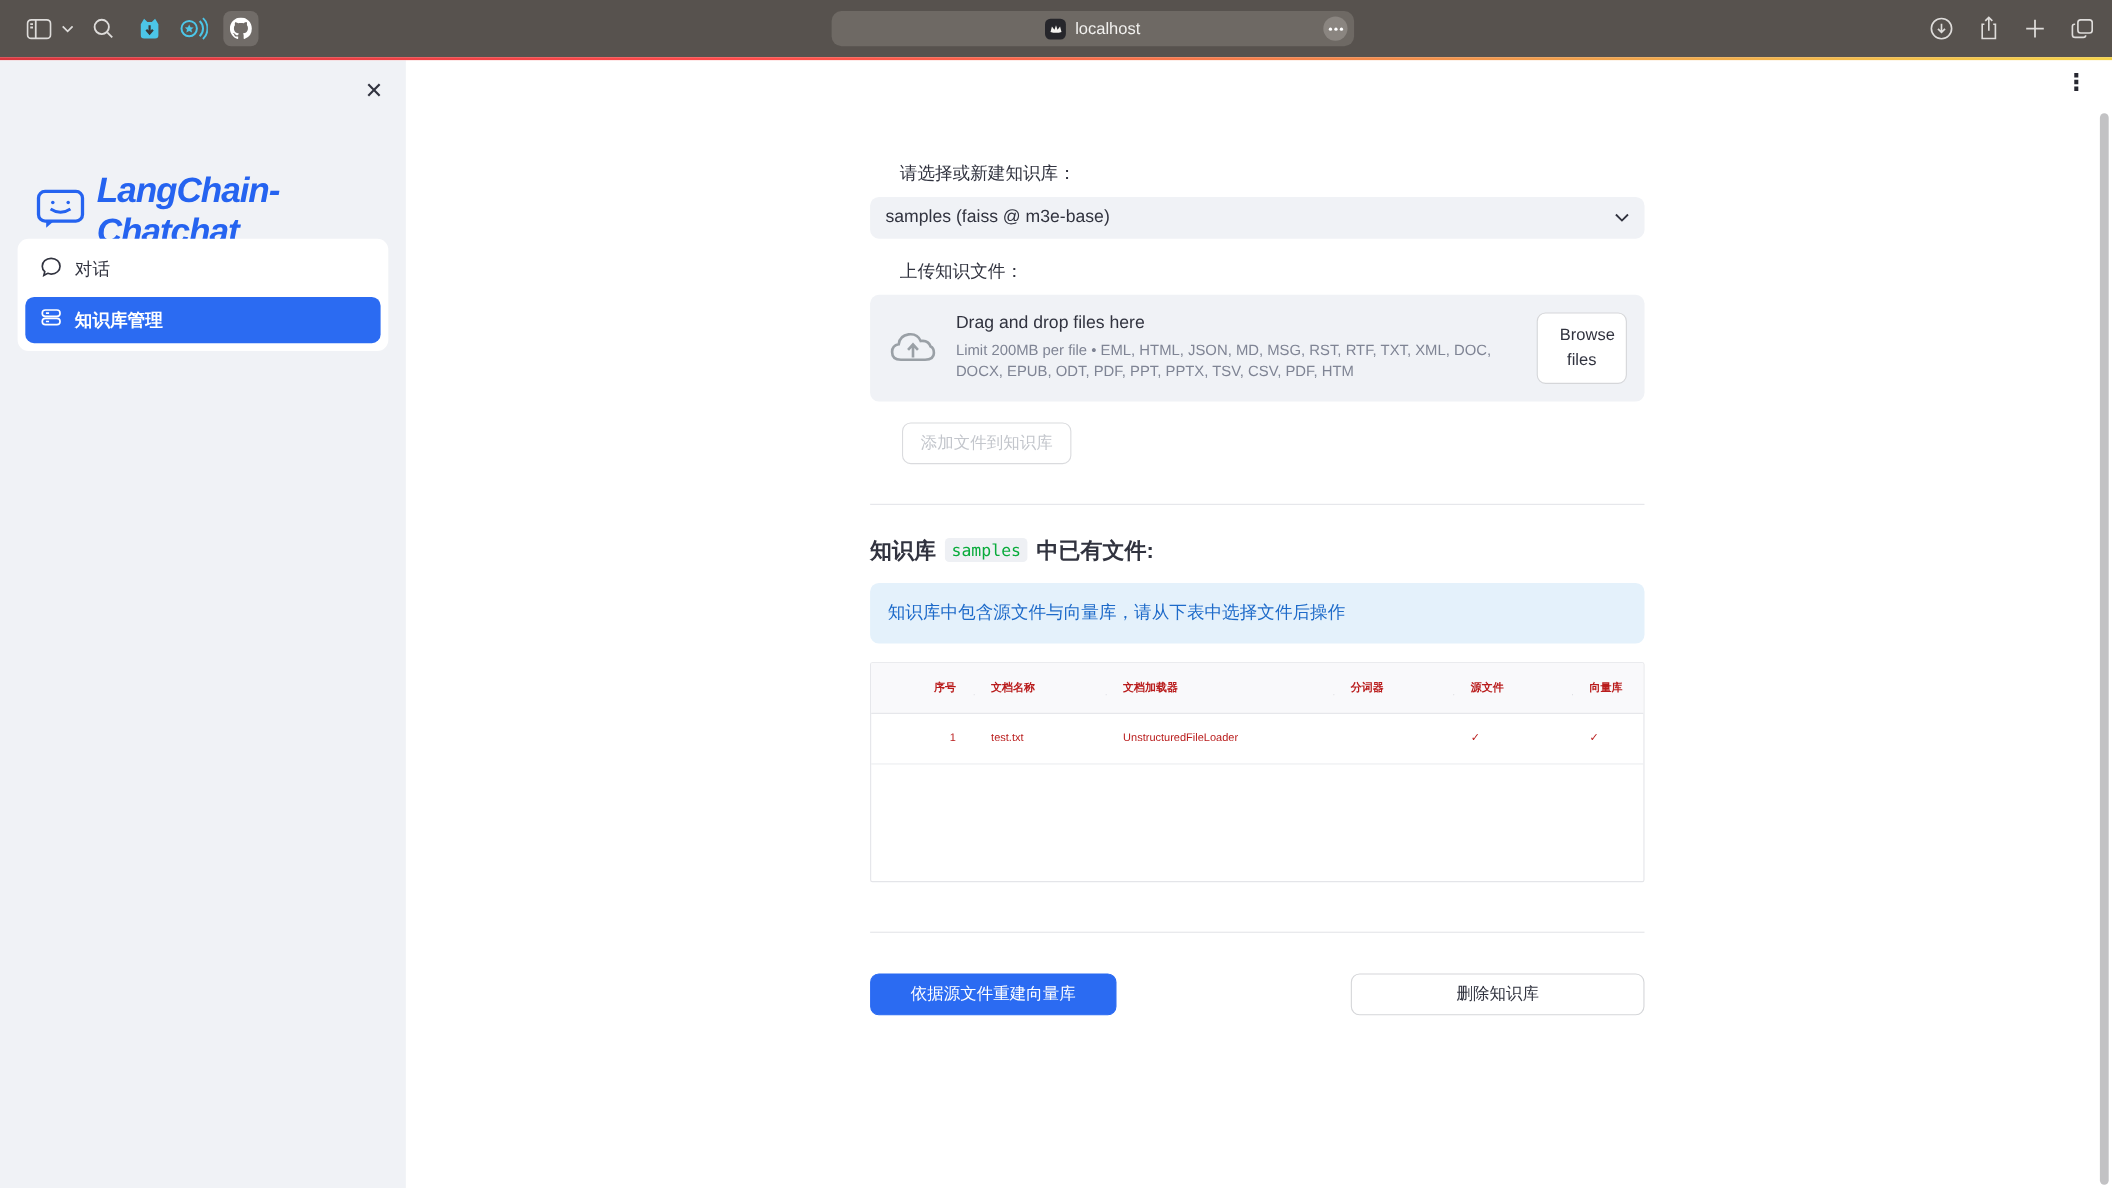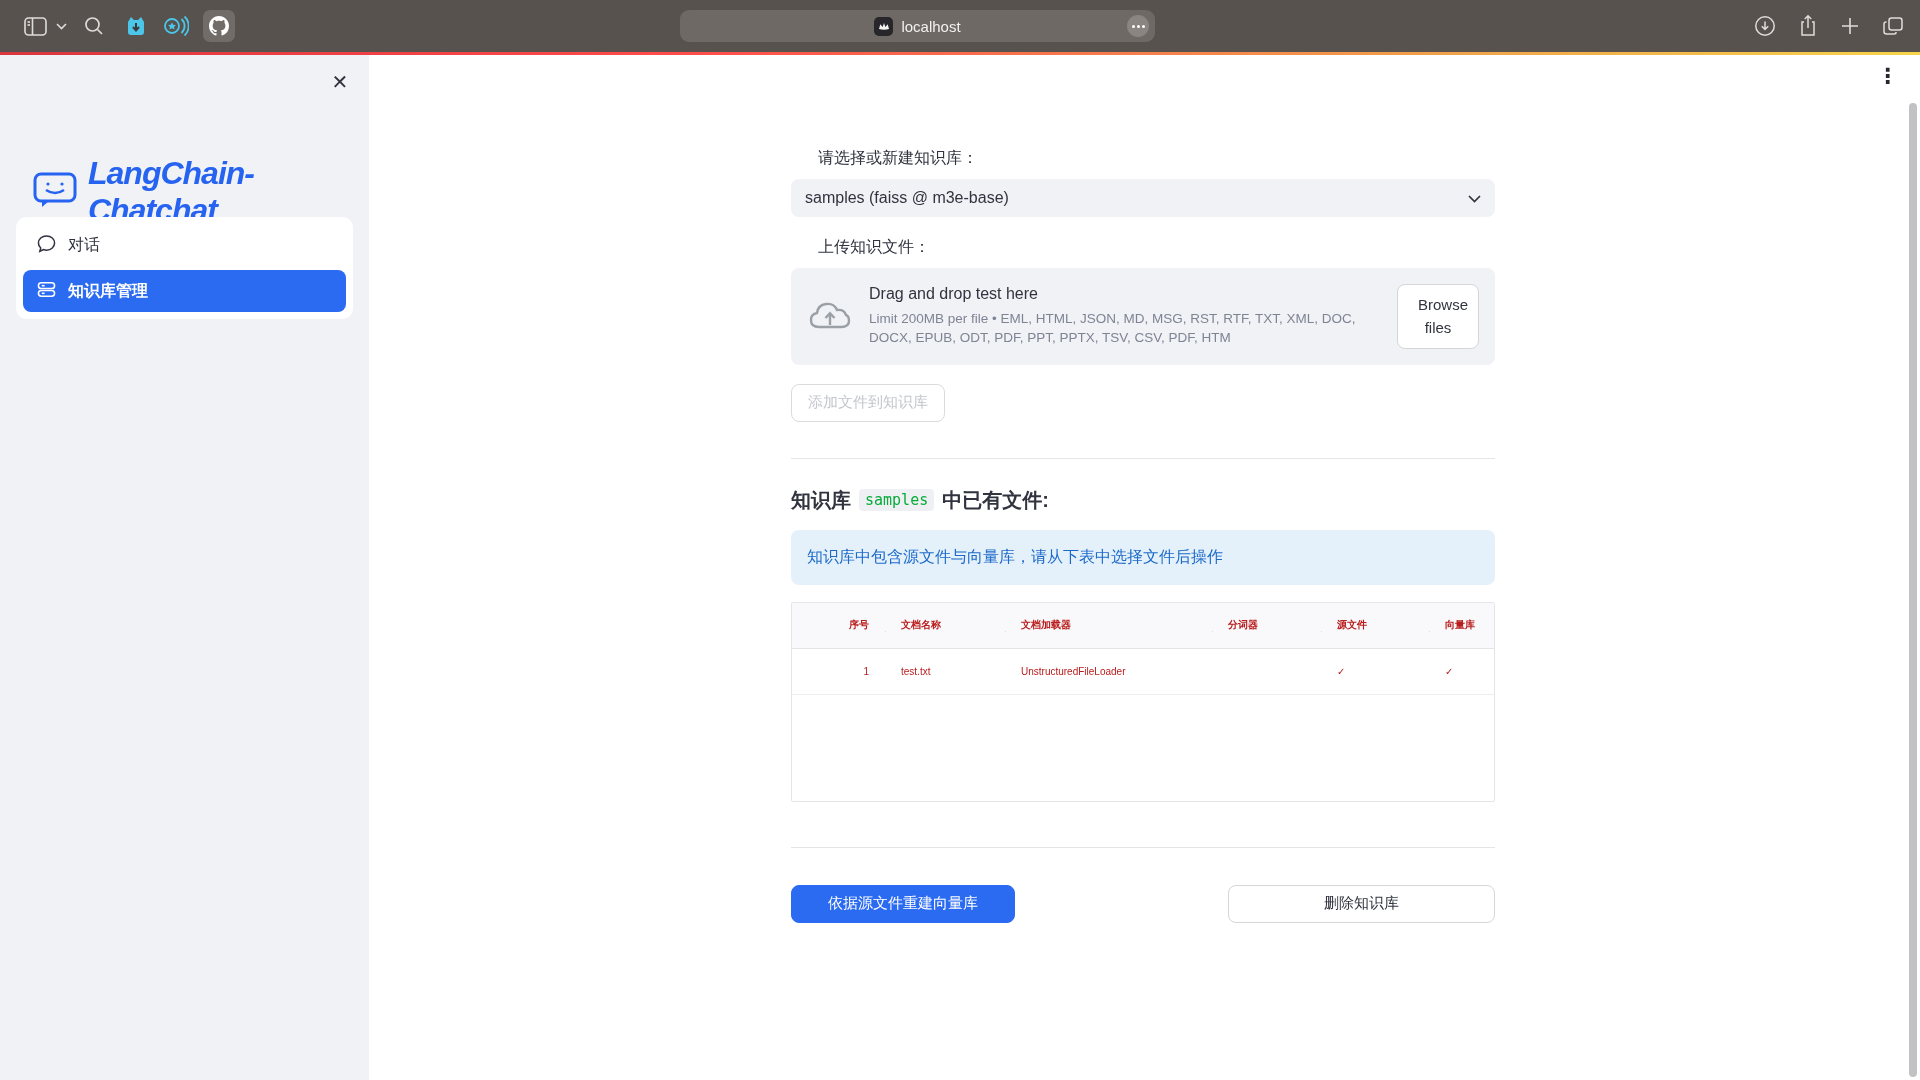--- a/index.html
+++ b/index.html
@@ -7,21 +7,21 @@
     font-family:"Liberation Sans","DejaVu Sans",sans-serif; color:#31333f; }
 
   
   .toolbar { position:absolute; top:0; left:0; width:1920px; height:52px;
     background:#57524e; display:flex; align-items:center; }
   .tb-left { display:flex; align-items:center; gap:0; padding-left:20px; }
   .tb-icon { display:flex; align-items:center; justify-content:center; height:36px; cursor:default; }
   .tb-icon svg { display:block; }
   .gh-wrap { background:#716c68; border-radius:7px; width:32px; height:32px;
     display:flex; align-items:center; justify-content:center; }
-  .addressbar { position:absolute; left:680px; top:10px; width:475px; height:32px;
+  .addressbar { position:absolute; left:756px; top:10px; width:475px; height:32px;
     background:#6e6964; border-radius:9px; display:flex; align-items:center; justify-content:center; }
   .addr-center { display:flex; align-items:center; gap:8px; }
   .favicon { width:19px; height:19px; background:#26262b; border-radius:5px;
     display:flex; align-items:center; justify-content:center; }
   .addr-host { color:#f2f1ef; font-size:15px; }
   .addr-more { position:absolute; right:6px; top:5px; width:22px; height:22px; border-radius:50%;
     background:#8a8580; color:#57524e; display:flex; align-items:center; justify-content:center; }
   .addr-more .dots { display:flex; gap:2px; }
   .addr-more .dots i { width:3px; height:3px; border-radius:50%; background:#ffffff; display:block; }
   .tb-right { position:absolute; right:16px; top:0; height:52px; display:flex; align-items:center; gap:22px; }
@@ -64,21 +64,21 @@
     align-items:center; padding:16px; gap:16px; }
   .dz-text { flex:1; }
   .dz-title { font-size:16px; color:#31333f; margin-bottom:6px; }
   .dz-limit { font-size:13.5px; color:#7f8494; line-height:1.45; }
   .browse-btn { width:82px; background:#ffffff; border:1px solid #d5d6d9; border-radius:8px;
     padding:8px 20px; font-size:15px; color:#31333f; text-align:center; line-height:1.55; cursor:pointer; }
 
   .btn { display:inline-flex; align-items:center; justify-content:center; height:38px;
     border-radius:8px; font-size:15px; cursor:pointer; background:#ffffff;
     border:1px solid #d5d6d9; color:#31333f; }
-  .btn.disabled { color:#c3c6cc; border-color:#dadbde; cursor:default; }
+  .btn.disabled { color:#c3c6cc; border-color:#dadbde; cursor:default;margin-left:29px; }
   .btn.primary { background:#2b6bf2; border:1px solid #2b6bf2; color:#ffffff; }
   .add-files-btn { margin-top:19px; padding:0 16px; }
 
   hr.divider { border:none; border-top:1px solid #e4e5e9; margin:36px 0 0 0; }
 
   .kb-heading { margin-top:28px; font-size:20px; font-weight:bold; color:#31333f;
     display:flex; align-items:center; gap:8px; }
   .kb-code { font-family:"DejaVu Sans Mono","Liberation Mono",monospace; font-size:15px;
     color:#09ab3b; background:#eef0f4; border-radius:4px; padding:2px 6px; font-weight:normal; }
 
@@ -265,21 +265,21 @@
 
       <div class="field-label">上传知识文件：</div>
       <div class="dropzone">
         <span>
           <svg width="46" height="34" viewBox="0 0 46 34" fill="none" stroke="#9aa0a6" stroke-width="2.4">
             <path d="M12 30 Q4 30 4 23 Q4 17 10 16 Q11 8 19 7 Q27 6 30 13 Q37 12 39 18 Q42 19 42 24 Q42 30 34 30 Z"></path>
             <path d="M23 28 L23 17 M18.5 21 L23 16.2 L27.5 21"></path>
           </svg>
         </span>
         <span class="dz-text">
-          <div class="dz-title">Drag and drop test here</div>
+          <div class="dz-title">Drag and drop files here</div>
           <div class="dz-limit">Limit 200MB per file • EML, HTML, JSON, MD, MSG, RST, RTF, TXT, XML, DOC, DOCX, EPUB, ODT, PDF, PPT, PPTX, TSV, CSV, PDF, HTM</div>
         </span>
         <span class="browse-btn">Browse files</span>
       </div>
 
       <div>
         <span class="btn disabled add-files-btn">添加文件到知识库</span>
       </div>
 
       <hr class="divider">

